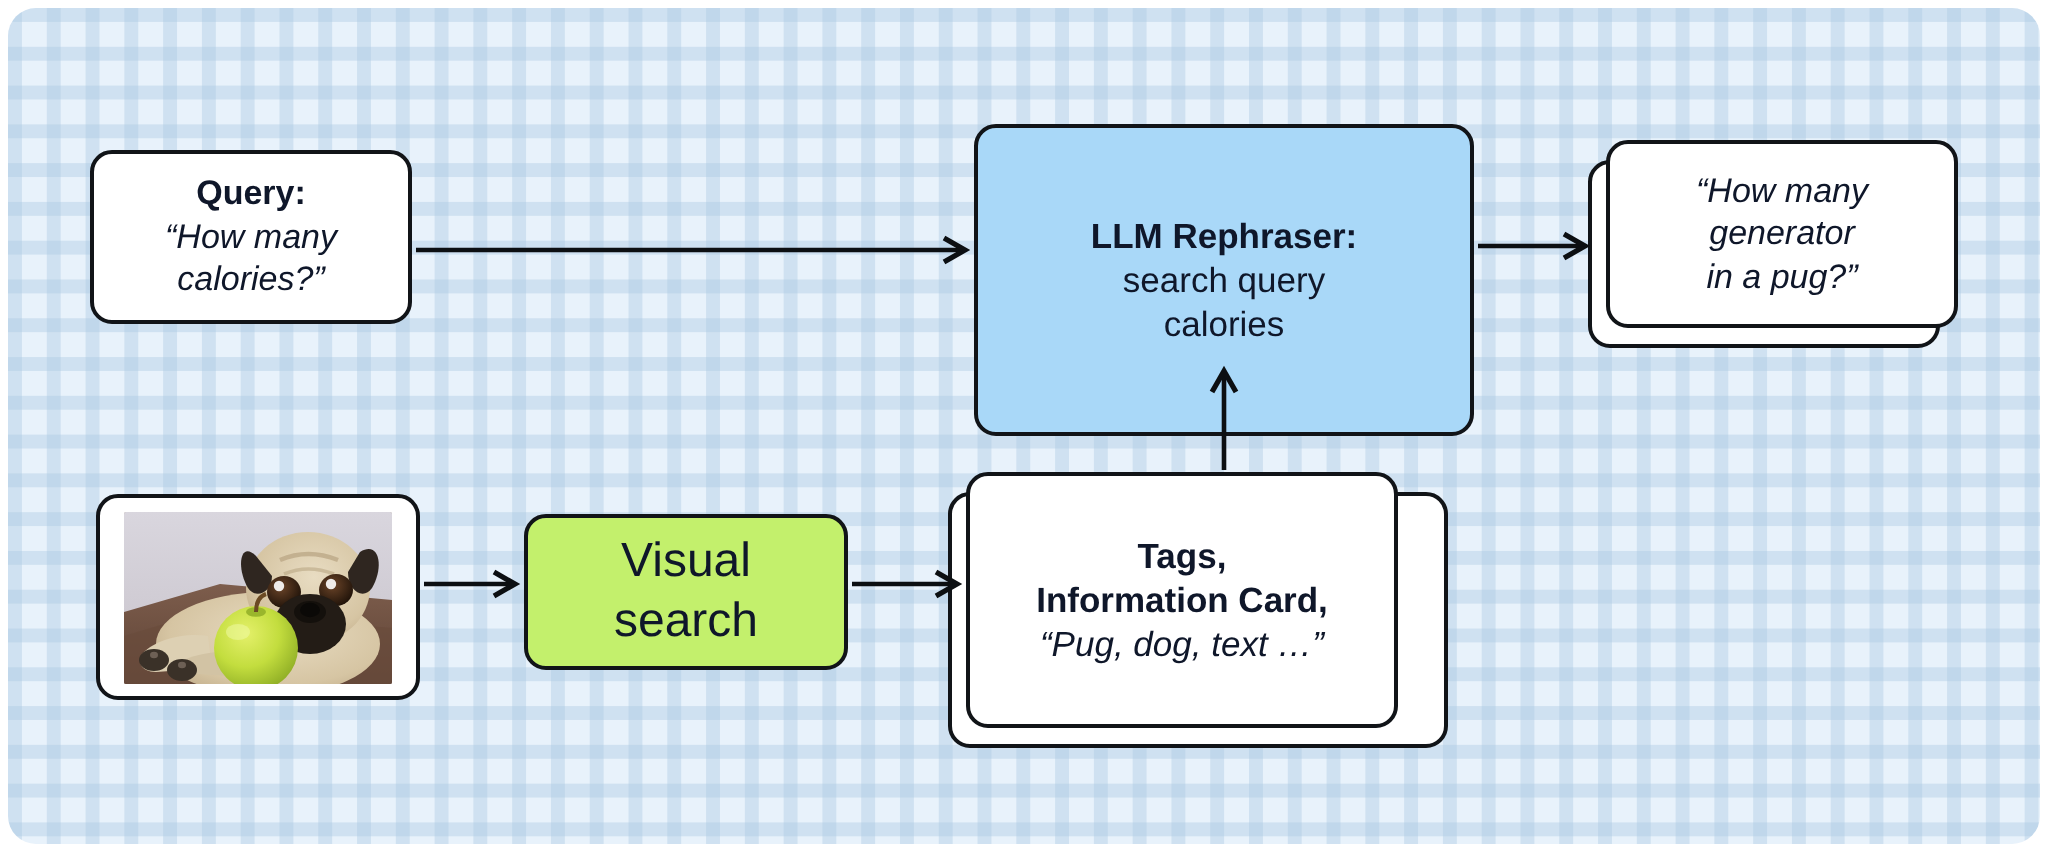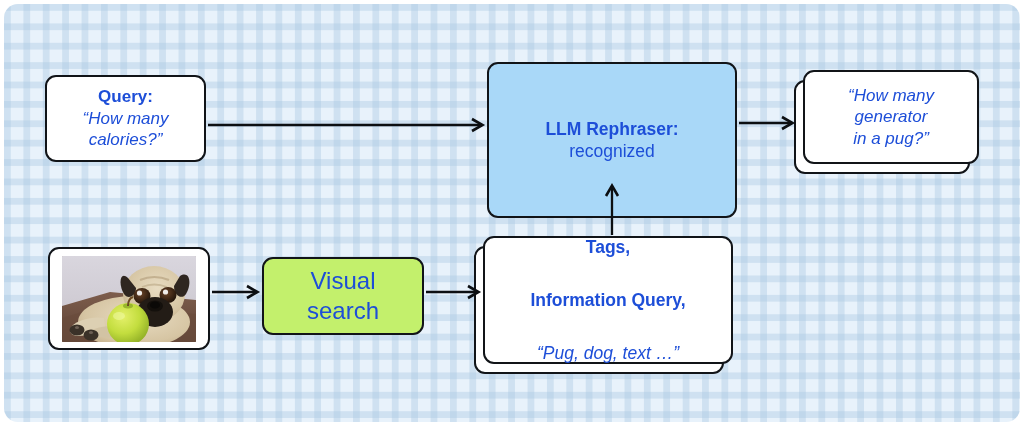--- a/index.html
+++ b/index.html
@@ -40,21 +40,21 @@
     position: absolute;
     box-sizing: border-box;
     border: 2.5px solid #111418;
     border-radius: 11px;
     background: #ffffff;
     display: flex;
     flex-direction: column;
     align-items: center;
     justify-content: center;
     text-align: center;
-    color: #1d4ed8;
+    color: #0f172a;
     line-height: 1.26;
   }
   .node .ln { display: block; white-space: nowrap; }
   .bold   { font-weight: bold; }
   .italic { font-style: italic; font-weight: normal; text-align: center; }
 
   
   .stack-back {
     position: absolute;
     box-sizing: border-box;
@@ -73,23 +73,22 @@
     background: #a9d8f8;
     font-size: 17.5px;
   }
   #visual-node {
     left: 258px; top: 253px; width: 162px; height: 78px;
     background: #c3f06c;
     font-size: 24px;
   }
   #tags-back  { left: 470px; top: 242px; width: 250px; height: 128px; }
   #tags-node  {
-    left: 479px; top: 232px; width: 250px; height: 128px;
+    left: 479px; top: 232px; width: 216px; height: 128px;
     font-size: 17.5px;
-    gap: 31px;
   }
   #output-back { left: 790px; top: 76px; width: 176px; height: 94px; }
   #output-node {
     left: 799px; top: 66px; width: 176px; height: 94px;
     font-size: 17px;
   }
 
   
   #image-node {
     position: absolute;
@@ -197,27 +196,28 @@
   </div>
 
   <div class="node" id="visual-node">
     <span class="ln">Visual</span>
     <span class="ln">search</span>
   </div>
 
   <div class="stack-back" id="tags-back"></div>
   <div class="node" id="tags-node">
     <span class="ln bold">Tags,</span>
-    <span class="ln bold">Information Query,</span>
+    <span class="ln bold">Information Card,</span>
     <span class="ln italic">“Pug, dog, text …”</span>
   </div>
 
   <div class="node" id="llm-node">
     <span class="ln bold">LLM Rephraser:</span>
-    <span class="ln">recognized</span>
+    <span class="ln">search query</span>
+    <span class="ln">calories</span>
   </div>
 
   <div class="stack-back" id="output-back"></div>
   <div class="node" id="output-node">
     <span class="ln italic">“How many</span>
     <span class="ln italic">generator</span>
     <span class="ln italic">in a pug?”</span>
   </div>
 
   <svg class="arrow" style="left:0;top:0;width:1016px;height:418px;">

